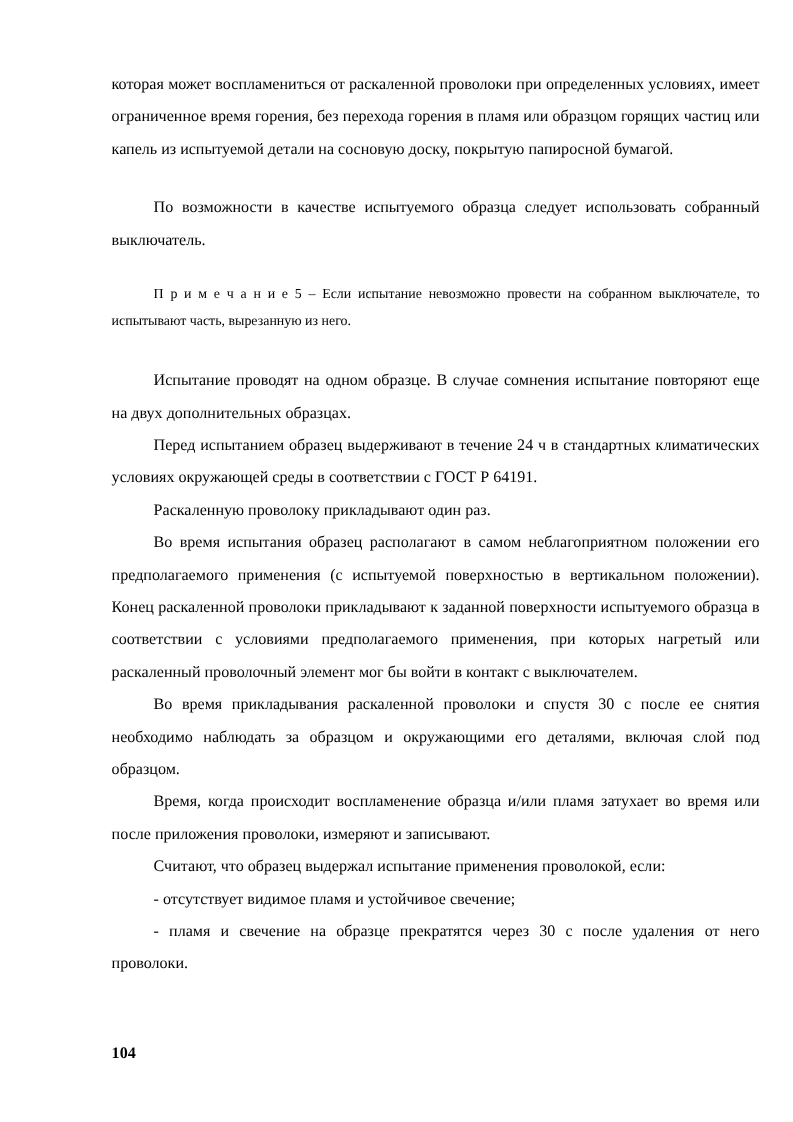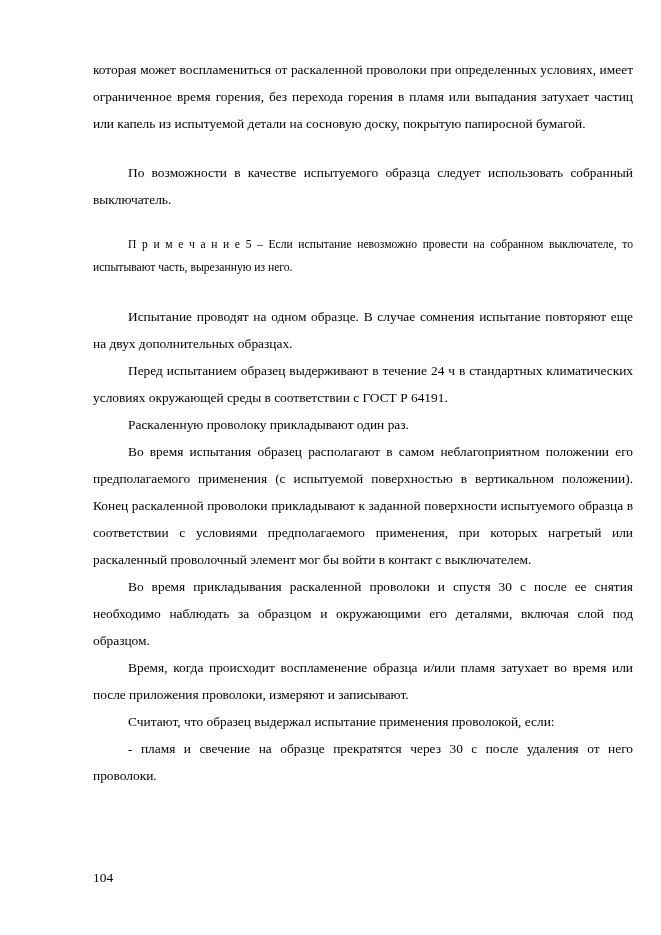--- a/index.html
+++ b/index.html
@@ -41,33 +41,35 @@
     line-height: 23px;
     margin-top: 20px;
     margin-bottom: 24px;
   }
   .page-number {
     position: absolute;
     left: 93px;
     top: 869px;
     font-size: 13.4px;
     line-height: 18px;
+    font-weight: bold;
   }
 </style>
 </head>
 <body>
 
 <div class="page">
   <div class="content">
-    <p class="para no-indent">которая может воспламениться от раскаленной проволоки при определенных условиях, имеет ограниченное время горения, без перехода горения в пламя или выпадания затухает частиц или капель из испытуемой детали на сосновую доску, покрытую папиросной бумагой.</p>
+    <p class="para no-indent">которая может воспламениться от раскаленной проволоки при определенных условиях, имеет ограниченное время горения, без перехода горения в пламя или образцом горящих частиц или капель из испытуемой детали на сосновую доску, покрытую папиросной бумагой.</p>
     <p class="para gap-before">По возможности в качестве испытуемого образца следует использовать собранный выключатель.</p>
     <p class="para note">П р и м е ч а н и е  5 – Если испытание невозможно провести на собранном выключателе, то испытывают часть, вырезанную из него.</p>
     <p class="para">Испытание проводят на одном образце. В случае сомнения испытание повторяют еще на двух дополнительных образцах.</p>
     <p class="para">Перед испытанием образец выдерживают в течение 24 ч в стандартных климатических условиях окружающей среды в соответствии с ГОСТ Р 64191.</p>
     <p class="para">Раскаленную проволоку прикладывают один раз.</p>
     <p class="para">Во время испытания образец располагают в самом неблагоприятном положении его предполагаемого применения (с испытуемой поверхностью в вертикальном положении). Конец раскаленной проволоки прикладывают к заданной поверхности испытуемого образца в соответствии с условиями предполагаемого применения, при которых нагретый или раскаленный проволочный элемент мог бы войти в контакт с выключателем.</p>
     <p class="para">Во время прикладывания раскаленной проволоки и спустя 30 с после ее снятия необходимо наблюдать за образцом и окружающими его деталями, включая слой под образцом.</p>
     <p class="para">Время, когда происходит воспламенение образца и/или пламя затухает во время или после приложения проволоки, измеряют и записывают.</p>
     <p class="para">Считают, что образец выдержал испытание применения проволокой, если:</p>
+    <p class="para">- отсутствует видимое пламя и устойчивое свечение;</p>
     <p class="para">- пламя и свечение на образце прекратятся через 30 с после удаления от него проволоки.</p>
   </div>
   <div class="page-number">104</div>
 </div>
 
 </body></html>

